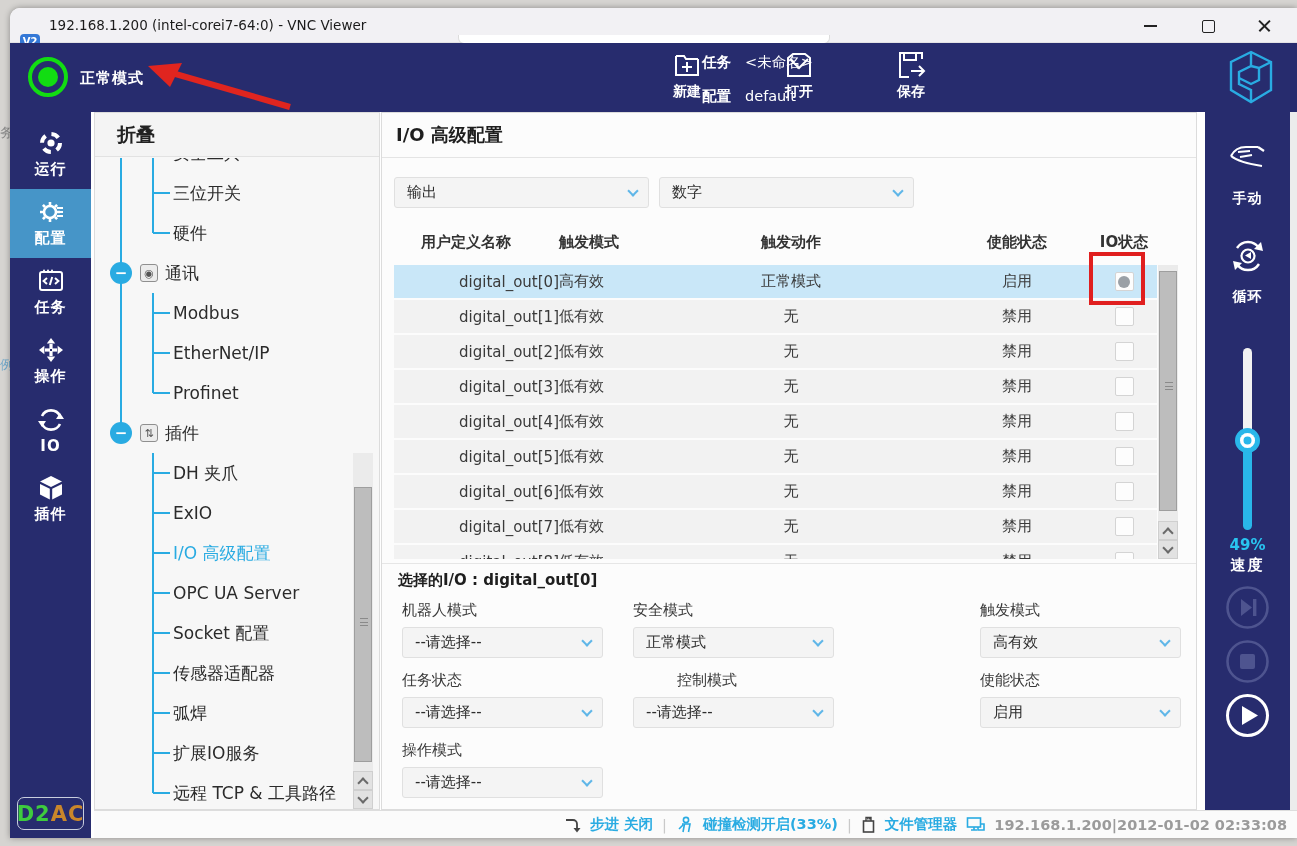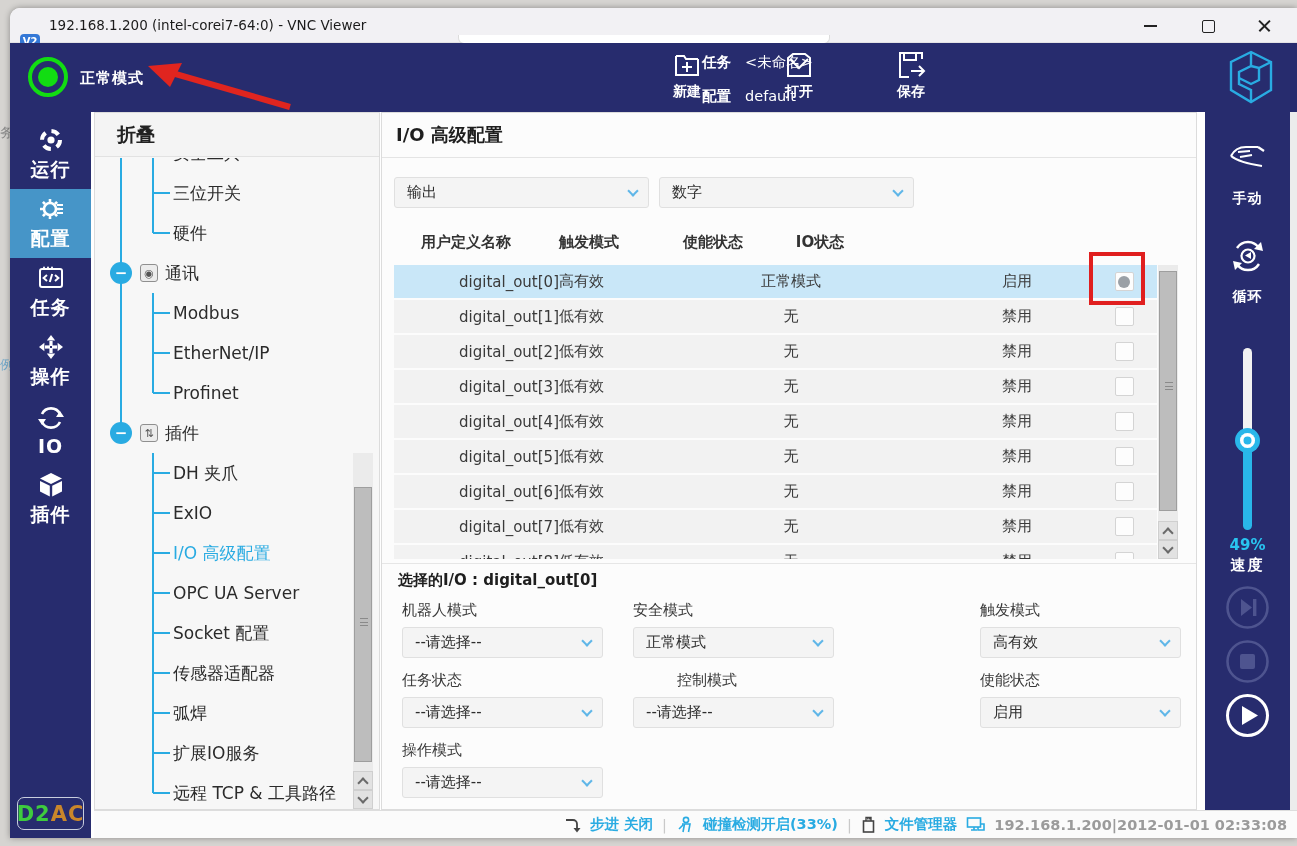--- a/index.html
+++ b/index.html
@@ -44,21 +44,21 @@
   .hdr-btn { width:62px; display:flex; flex-direction:column; align-items:center; cursor:pointer; }
   .hdr-btn svg { width:32px; height:32px; }
   .hdr-btn .lbl { font-size:14px; font-weight:bold; margin-top:2px; }
   .brand-logo { position:absolute; right:22px; top:6px; }
 
   
   .sidebar { position:absolute; left:0; top:104px; width:81px; bottom:0; background:#272c6e; }
   .side-item { position:absolute; left:0; width:81px; height:69px; display:flex; flex-direction:column;
     align-items:center; justify-content:center; color:#fff; cursor:pointer; }
   .side-item.active { background:#4695c8; }
-  .side-item .lbl { font-size:19px; font-weight:bold; margin-top:4px; letter-spacing:1px; }
+  .side-item .lbl { font-size:15px; font-weight:bold; margin-top:4px; letter-spacing:1px; }
   .side-item svg { width:26px; height:26px; }
   .d2ac { position:absolute; left:7px; right:7px; bottom:8px; height:33px; border:1px solid #c9cede;
     border-radius:7px; display:flex; align-items:center; justify-content:center;
     font-size:21px; font-weight:bold; letter-spacing:1px; cursor:pointer; }
   .d2ac .g { color:#3ecb3e; } .d2ac .o { color:#c98а2b; color:#c9862b; }
 
   
   .tree-panel { position:absolute; left:84px; top:104px; width:286px; height:698px;
     background:#f7f7f7; border:1px solid #dcdcdc; overflow:hidden; }
   .tree-head { position:absolute; left:0; top:0; right:0; height:44px; border-bottom:1px solid #e2e2e2;
@@ -398,20 +398,21 @@
       <span class="dchev"></span>
     </div>
     <div class="dropdown" style="left:277px;top:64px;width:255px;">
       <span>数字</span>
       <span class="dchev"></span>
     </div>
 
     <div class="tbl-header">
       <div class="th1">用户定义名称</div>
       <div class="th2">触发模式</div>
+      <div class="th3">触发动作</div>
       <div class="th4">使能状态</div>
       <div class="th5">IO状态</div>
     </div>
 
     <div class="tbl-body">
       <div class="trow selected">
         <div class="td1">digital_out[0]</div>
           <div class="td2">高有效</div>
         <div class="td3">正常模式</div>
           <div class="td4">启用</div>
@@ -614,16 +615,16 @@
     <span class="div">|</span>
     <svg width="15" height="17" viewBox="0 0 15 17">
       <rect x="2.5" y="5" width="10" height="11" fill="none" stroke="#444" stroke-width="1.6"></rect>
       <path d="M5 5 v-3.5 h5 v3.5 M6.8 1.5 v2 M8.6 1.5 v2" fill="none" stroke="#444" stroke-width="1.4"></path>
     </svg>
     <span class="cy">文件管理器</span>
     <svg width="19" height="17" viewBox="0 0 19 17">
       <rect x="1.5" y="2" width="13" height="9" fill="none" stroke="#29abe2" stroke-width="1.6"></rect>
       <path d="M5 14 h6 M8 11 v3 M14.5 8 h3.5 v6 h-6 v-3" fill="none" stroke="#29abe2" stroke-width="1.6"></path>
     </svg>
-    <span class="gy">192.168.1.200|2012-01-01 02:33:08</span>
+    <span class="gy">192.168.1.200|2012-01-02 02:33:08</span>
   </div>
 
 </div>
 
 </body></html>

